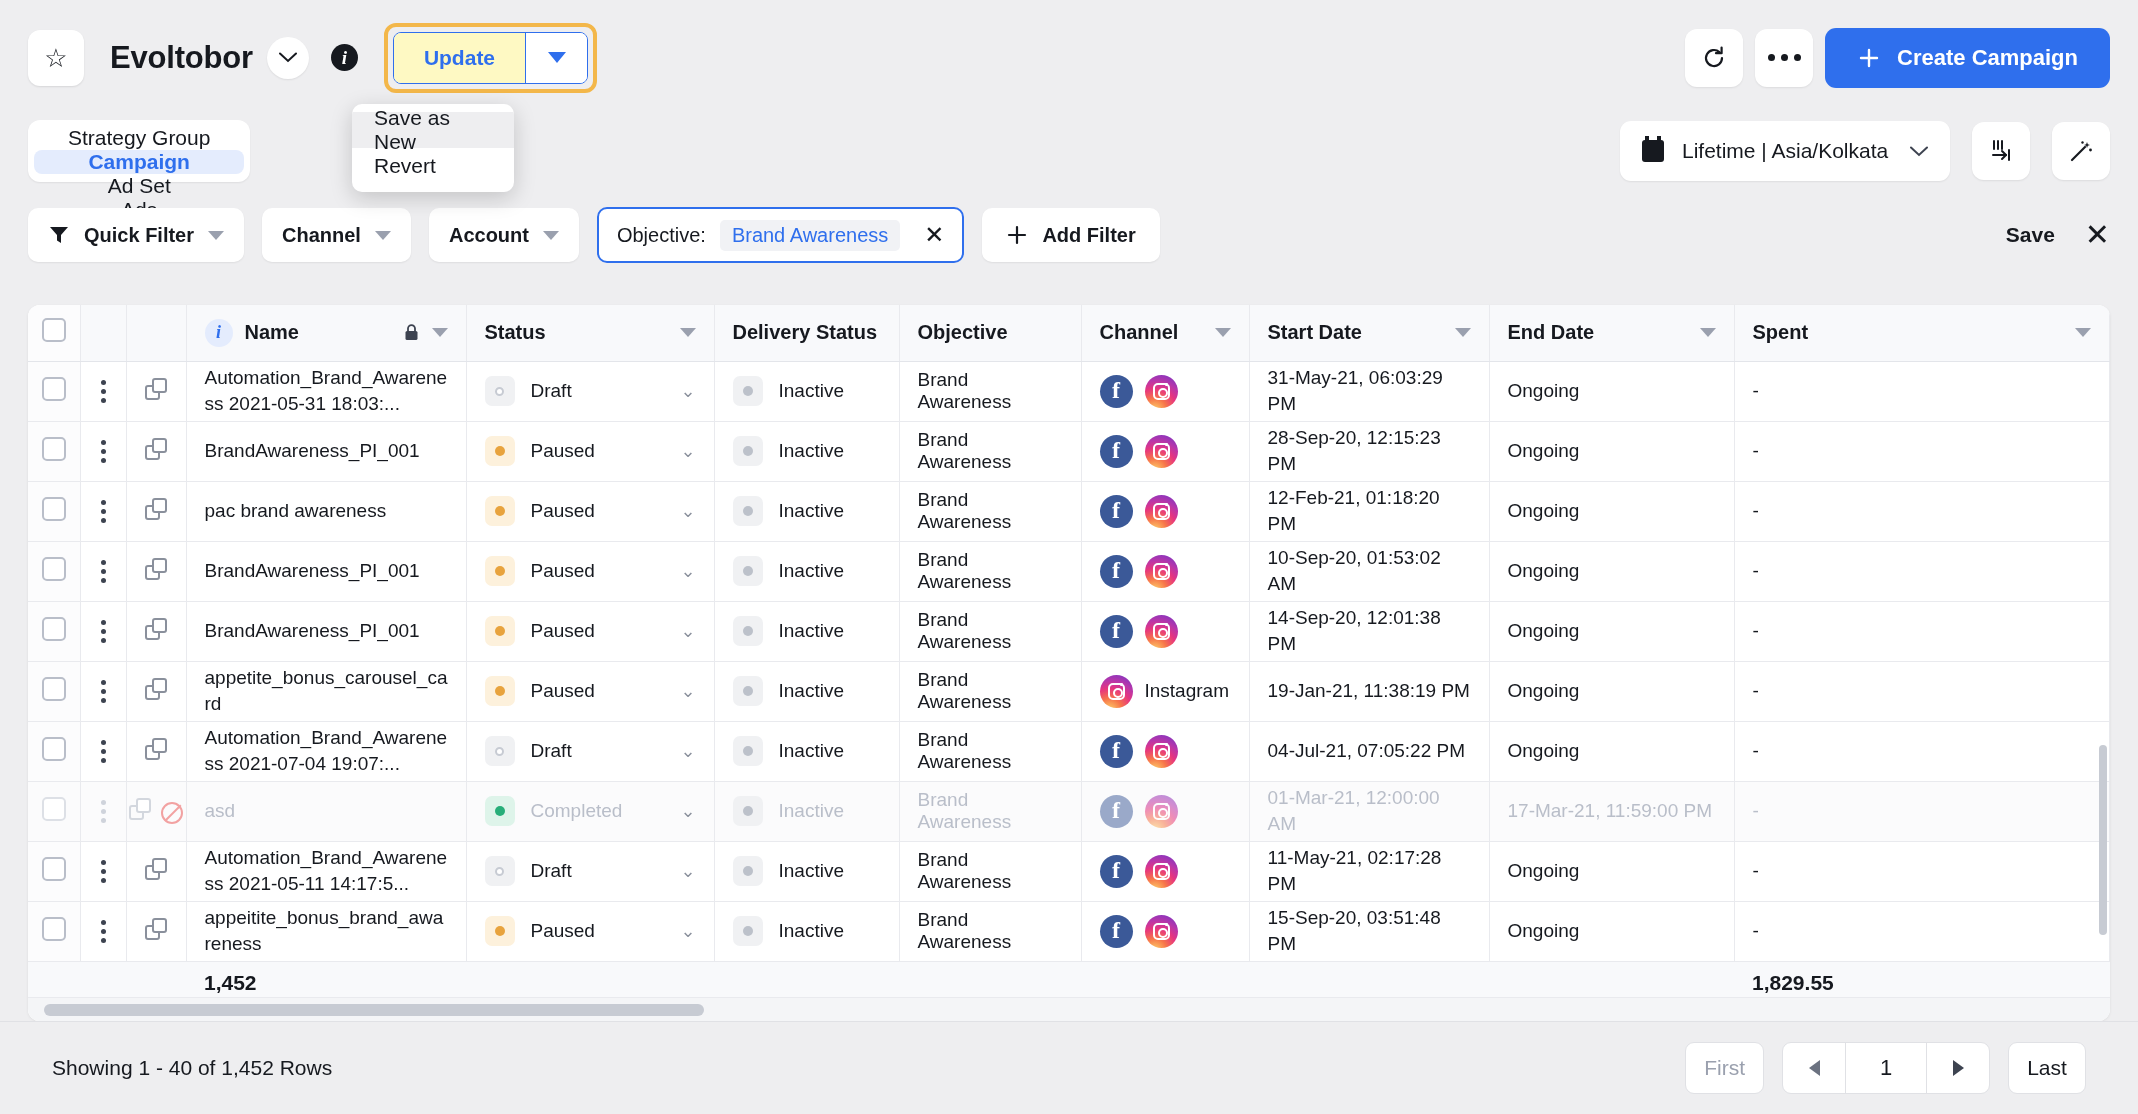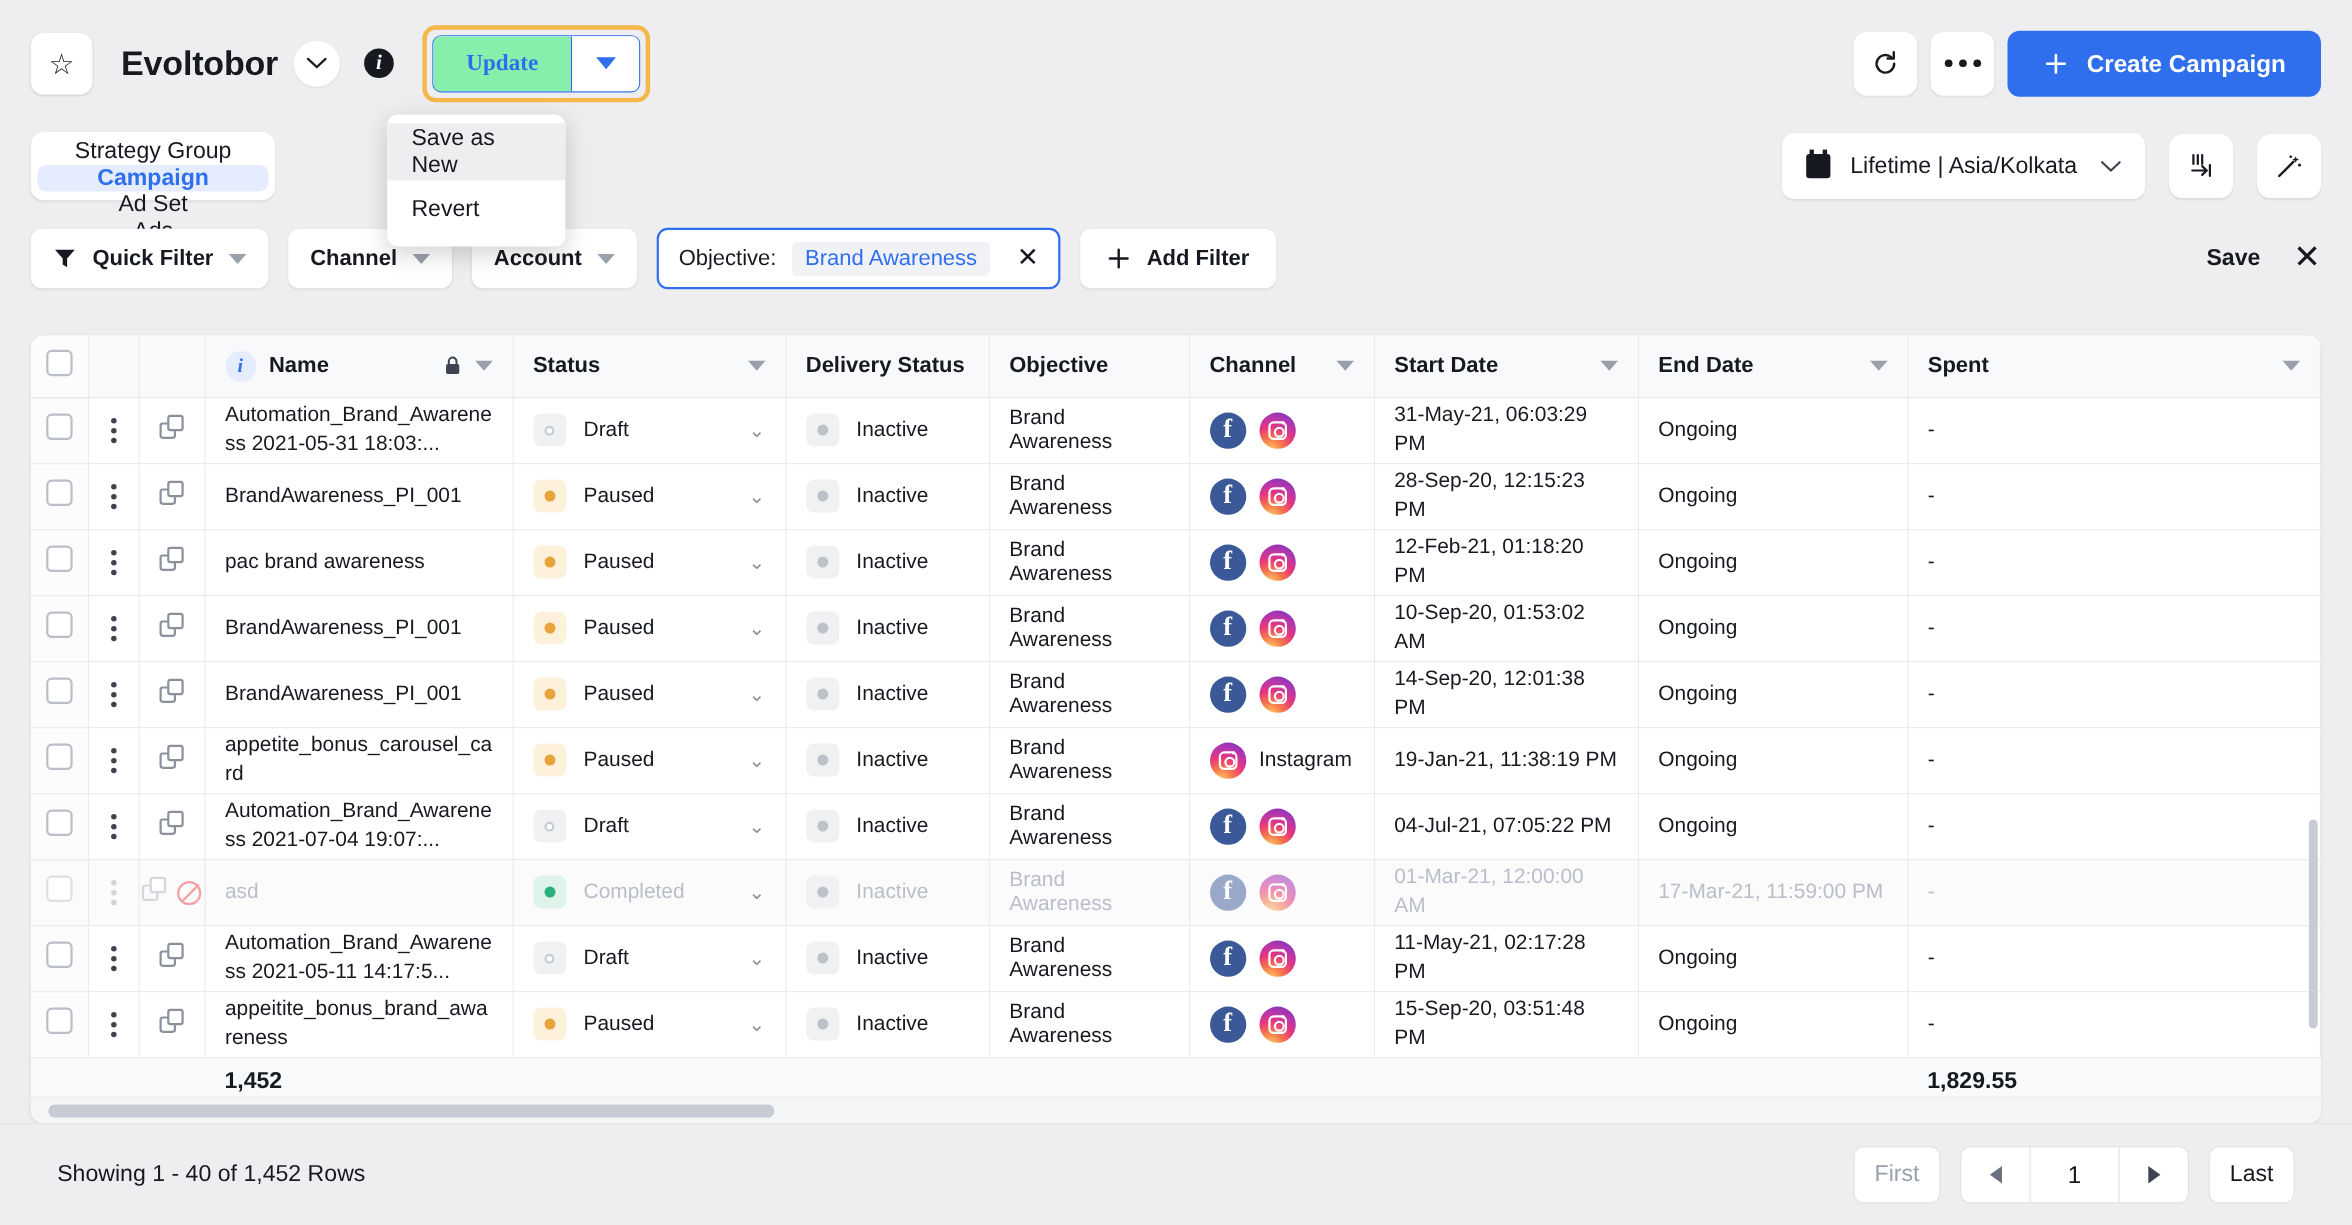--- a/index.html
+++ b/index.html
@@ -42,22 +42,22 @@
   .update-wrap {
     margin-left: 26px; border: 4px solid #f3b74a; border-radius: 12px;
     padding: 5px; display: flex; position: relative;
   }
   .update-grp {
     display: flex; border: 1.5px solid #2f6fed; border-radius: 8px;
     overflow: hidden; background: #fff;
   }
   .update-btn {
     padding: 0 30px; height: 50px; display: flex; align-items: center;
-    color: #2f6fed; font-size: 21px; font-weight: bold; background: #86efac;
-    border: none; cursor: pointer; font-family: Liberation Serif, serif;
+    color: #2f6fed; font-size: 21px; font-weight: bold; background: #fef9c3;
+    border: none; cursor: pointer; font-family: Liberation Sans, sans-serif;
   }
   .update-caret {
     width: 62px; height: 50px; display: flex; align-items: center;
     justify-content: center; border-left: 1.5px solid #2f6fed; background: #fff;
     cursor: pointer;
   }
   .tri-down { width: 0; height: 0; border-left: 9px solid transparent;
     border-right: 9px solid transparent; border-top: 11px solid #2f6fed; }
 
   .searchbar {
@@ -268,21 +268,21 @@
   .tri-l { width:0;height:0;border-top:8px solid transparent;border-bottom:8px solid transparent;border-right:11px solid #6b7280; }
   .tri-r { width:0;height:0;border-top:8px solid transparent;border-bottom:8px solid transparent;border-left:11px solid #3d4350; }
 
   
   .dropmenu {
     position: absolute; left: 352px; top: 104px; width: 162px;
     background: #fff; border-radius: 10px; box-shadow: 0 6px 22px rgba(0,0,0,.18);
     padding: 8px 0; z-index: 50; overflow: hidden;
   }
   .dropitem {
-    height: 52px; display: flex; align-items: center; padding: 0 22px;
+    height: 36px; display: flex; align-items: center; padding: 0 22px;
     font-size: 21px; color: #16191f; cursor: pointer;
   }
   .dropitem.hover { background: #eeeef0; }
 </style>
 </head>
 <body>
 
 <div class="app">
 
   <div class="topbar">

